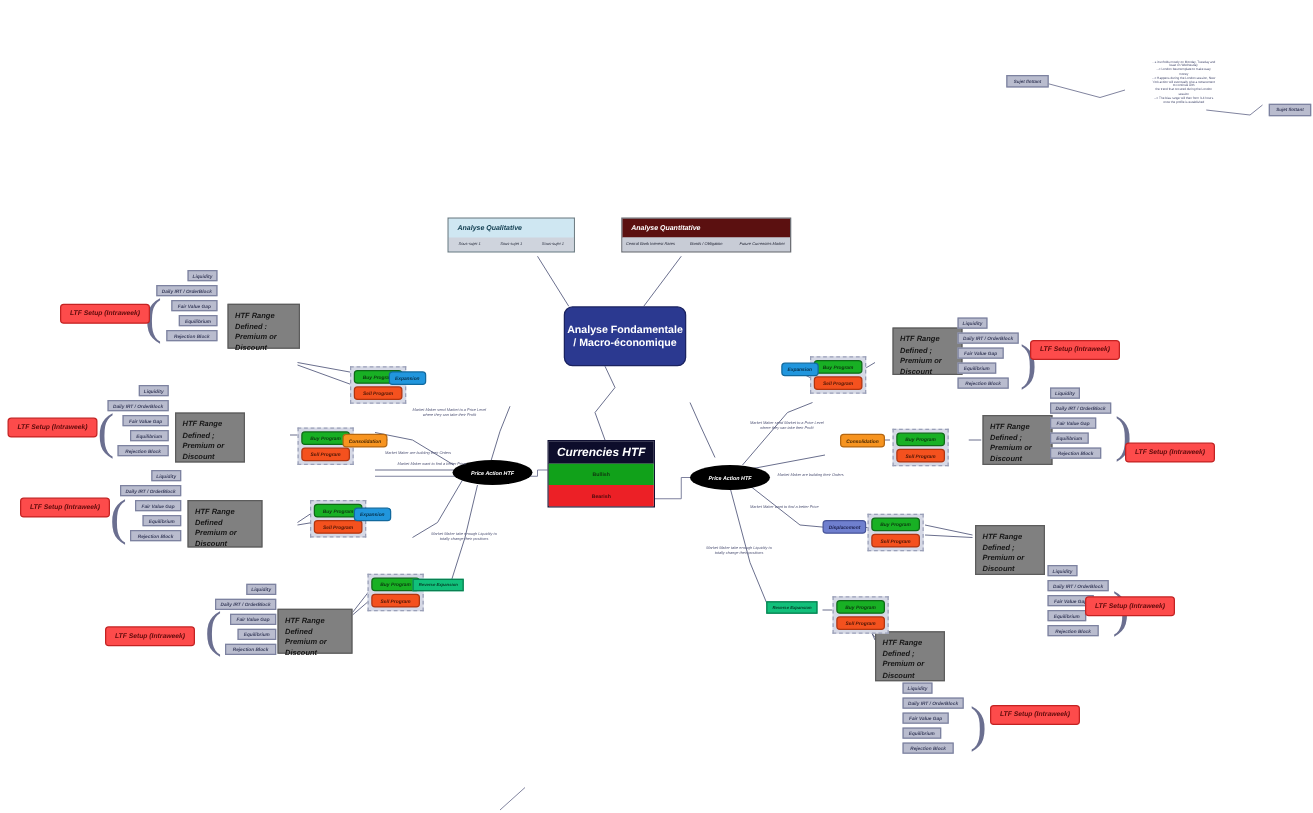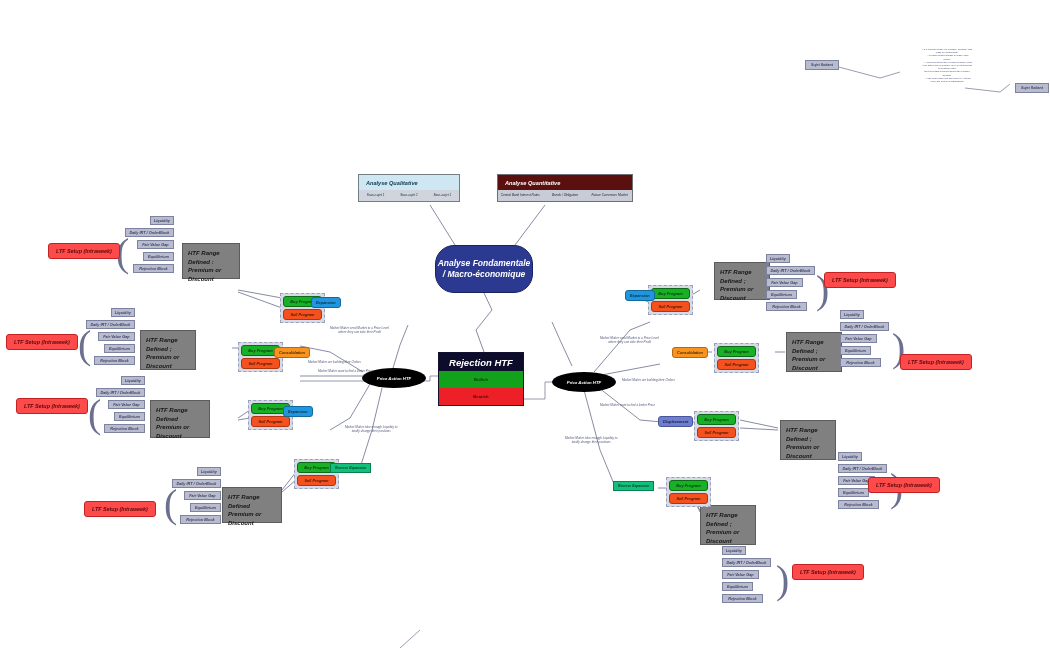--- a/index.html
+++ b/index.html
@@ -13,26 +13,27 @@
   #canvas { position: absolute; inset: 0; width: 1050px; height: 650px; }
   #edges { position: absolute; inset: 0; width: 1050px; height: 650px; pointer-events: none; }
 
   .node { position: absolute; }
 
   
   .fundamental {
     width: 98px; height: 48px;
     background: #2b3990;
     border: 1px solid #1a2260;
-    border-radius: 19px;
+    border-radius: 7px;
     color: #ffffff;
-    font-style: italic; font-weight: bold;
+    font-weight: bold;
     font-size: 8.5px; line-height: 11px;
     display: flex; align-items: center; justify-content: center;
     text-align: center;
+    margin-left: 16px;
   }
   .orderflow {
     width: 86px; height: 54px;
     border: 1px solid #111133;
     display: flex; flex-direction: column;
   }
   .of-title {
     flex: 1 1 auto; background: #0d0d2b; color: #fff;
     font-style: italic; font-weight: bold; font-size: 9.5px;
     display: flex; align-items: center; justify-content: center;
@@ -204,21 +205,21 @@
       <path d="M835 66 L880 78 L900 72" stroke-width="0.6"></path>
       <path d="M965 88 L1000 92 L1010 84" stroke-width="0.6"></path>
 
       <path d="M400 648 L420 630" stroke-width="0.6"></path>
     </g>
   </svg>
 
   <div class="node fundamental" style="left:435px; top:245px;">Analyse Fondamentale / Macro-économique</div>
 
   <div class="node orderflow" style="left:438px; top:352px;">
-    <div class="of-title">Rejection HTF</div>
+    <div class="of-title">Currencies HTF</div>
     <div class="of-bull">Bullish</div>
     <div class="of-bear">Bearish</div>
   </div>
 
   <div class="node pa-ellipse" style="left:362px; top:368px;">Price Action HTF</div>
   <div class="node pa-ellipse" style="left:552px; top:372px;">Price Action HTF</div>
 
   <div class="node analyse qual" style="left:358px; top:174px;">
     <div class="head">Analyse Qualitative</div>
     <div class="row">

